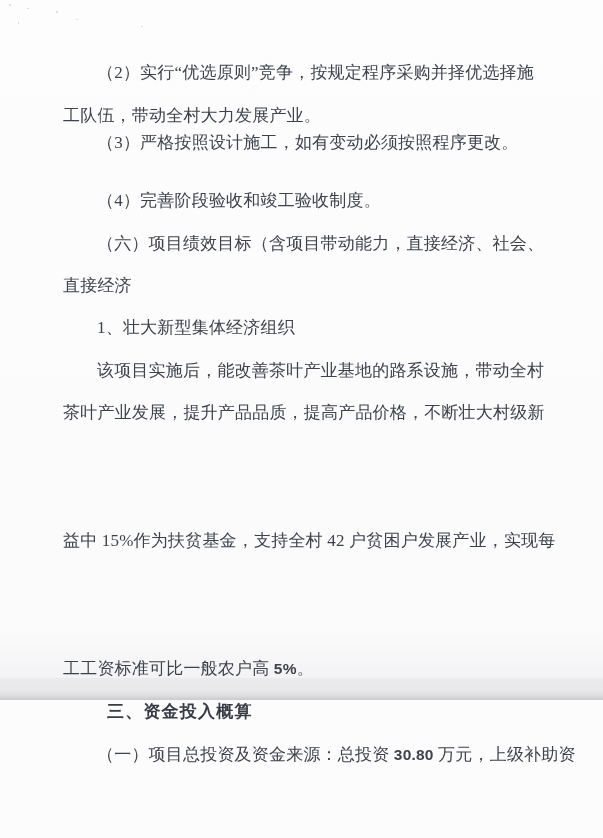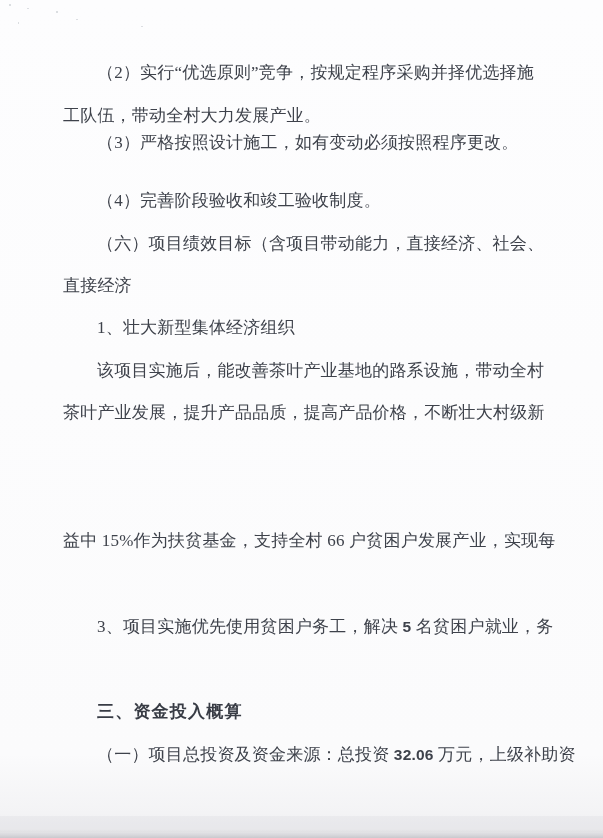--- a/index.html
+++ b/index.html
@@ -4,21 +4,21 @@
 <style>
   html, body {
     margin: 0; padding: 0;
     width: 603px; height: 838px;
     background: #fcfcfd;
     overflow: hidden;
   }
   .page {
     position: absolute;
     left: 0; top: 0;
-    width: 603px; height: 838px;
+    width: 603px; height: 700px;
     background: linear-gradient(180deg, #fdfdfe 0%, #fbfbfc 90%, #f3f3f5 97%, #ededf0 100%);
   }
   .line {
     position: absolute;
     left: 63px;
     white-space: nowrap;
     font-family: "Liberation Serif", "DejaVu Serif", serif;
     font-size: 17px;
     line-height: 22px;
     color: #3e424b;
@@ -28,20 +28,21 @@
   .num {
     font-family: "Liberation Sans", "DejaVu Sans", sans-serif;
     font-weight: 700;
     font-size: 15.5px;
   }
   .head {
     font-family: "Liberation Sans", "DejaVu Sans", sans-serif;
     font-weight: 700;
     letter-spacing: 1.2px;
     color: #383c45;
+    margin-left: 10px;
   }
   .speck {
     position: absolute;
     background: #9aa0aa;
     opacity: 0.45;
     border-radius: 50%;
   }
   .bottom-edge {
     position: absolute;
     left: 0; right: 0; bottom: 0;
@@ -69,24 +70,24 @@
 
   <div class="line indent" style="top:62px"><span>（2）实行“优选原则”竞争，按规定程序采购并择优选择施</span></div>
   <div class="line" style="top:105px"><span>工队伍，带动全村大力发展产业。</span></div>
   <div class="line indent" style="top:132px"><span>（3）严格按照设计施工，如有变动必须按照程序更改。</span></div>
   <div class="line indent" style="top:190px"><span>（4）完善阶段验收和竣工验收制度。</span></div>
   <div class="line indent" style="top:233px"><span>（六）项目绩效目标（含项目带动能力，直接经济、社会、</span></div>
   <div class="line" style="top:275px"><span>直接经济</span></div>
   <div class="line indent" style="top:317px"><span>1、壮大新型集体经济组织</span></div>
   <div class="line" style="top:402px"><span>茶叶产业发展，提升产品品质，提高产品价格，不断壮大村级新</span></div>
   <div class="line indent" style="top:360px"><span>该项目实施后，能改善茶叶产业基地的路系设施，带动全村</span></div>
-  <div class="line" style="top:530px"><span>益中 15%作为扶贫基金，支持全村 66 户贫困户发展产业，实现每</span></div>
+  <div class="line" style="top:530px"><span>益中 15%作为扶贫基金，支持全村 42 户贫困户发展产业，实现每</span></div>
 
-  <div class="line indent" style="top:616px"><span>3、项目实施优先使用贫困户务工，解决 </span><span class="num">5</span><span> 名贫困户就业，务</span></div>
 
+  <div class="line" style="top:658px"><span>工工资标准可比一般农户高 </span><span class="num">5%</span><span>。</span></div>
 
   <div class="line indent" style="top:701px"><span class="head">三、资金投入概算</span></div>
 
-  <div class="line indent" style="top:744px"><span>（一）项目总投资及资金来源：总投资 </span><span class="num">32.06</span><span> 万元，上级补助资</span></div>
+  <div class="line indent" style="top:744px"><span>（一）项目总投资及资金来源：总投资 </span><span class="num">30.80</span><span> 万元，上级补助资</span></div>
 
   <div class="bottom-haze"></div>
   <div class="bottom-edge"></div>
 </div>
 
 </body></html>

